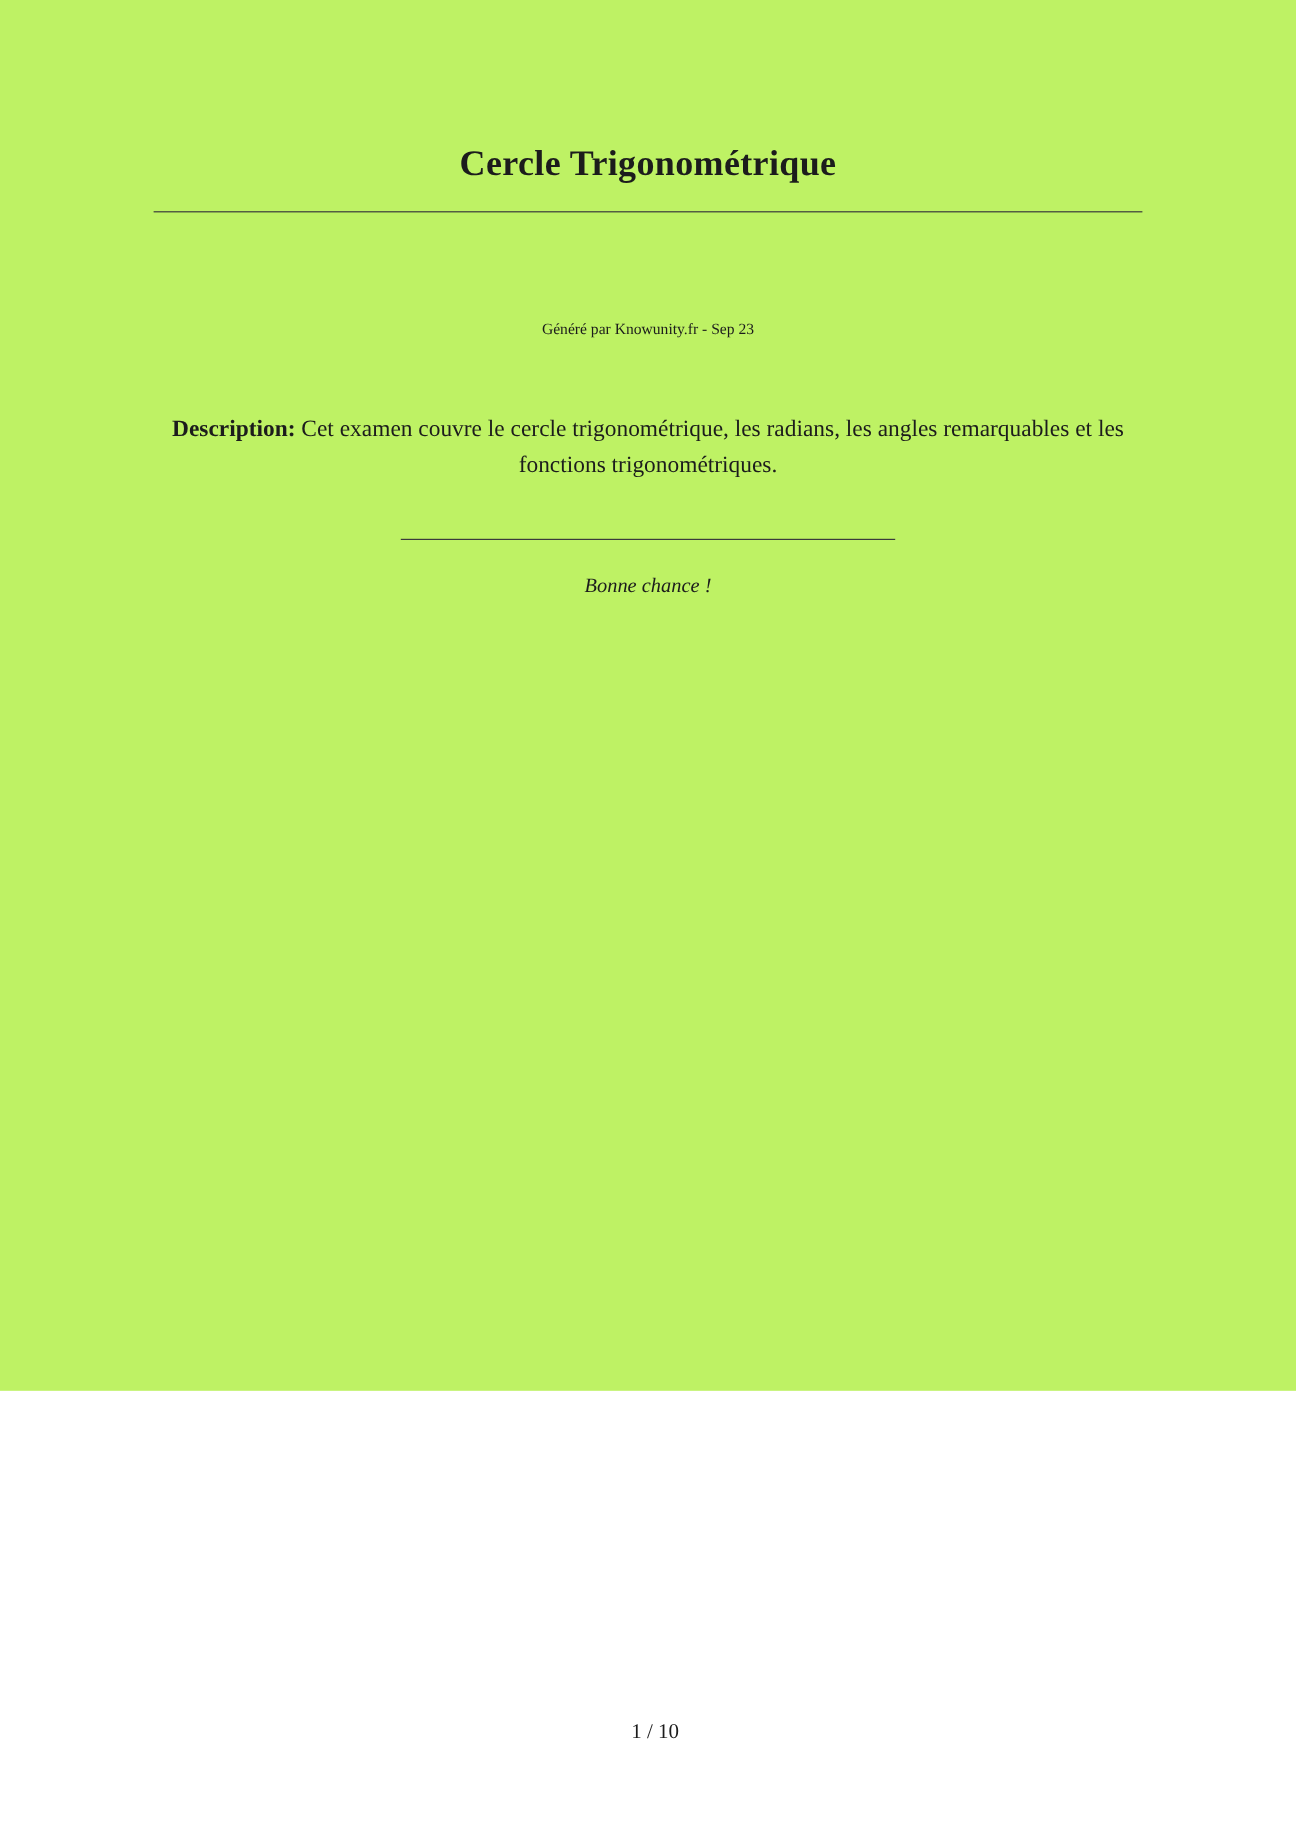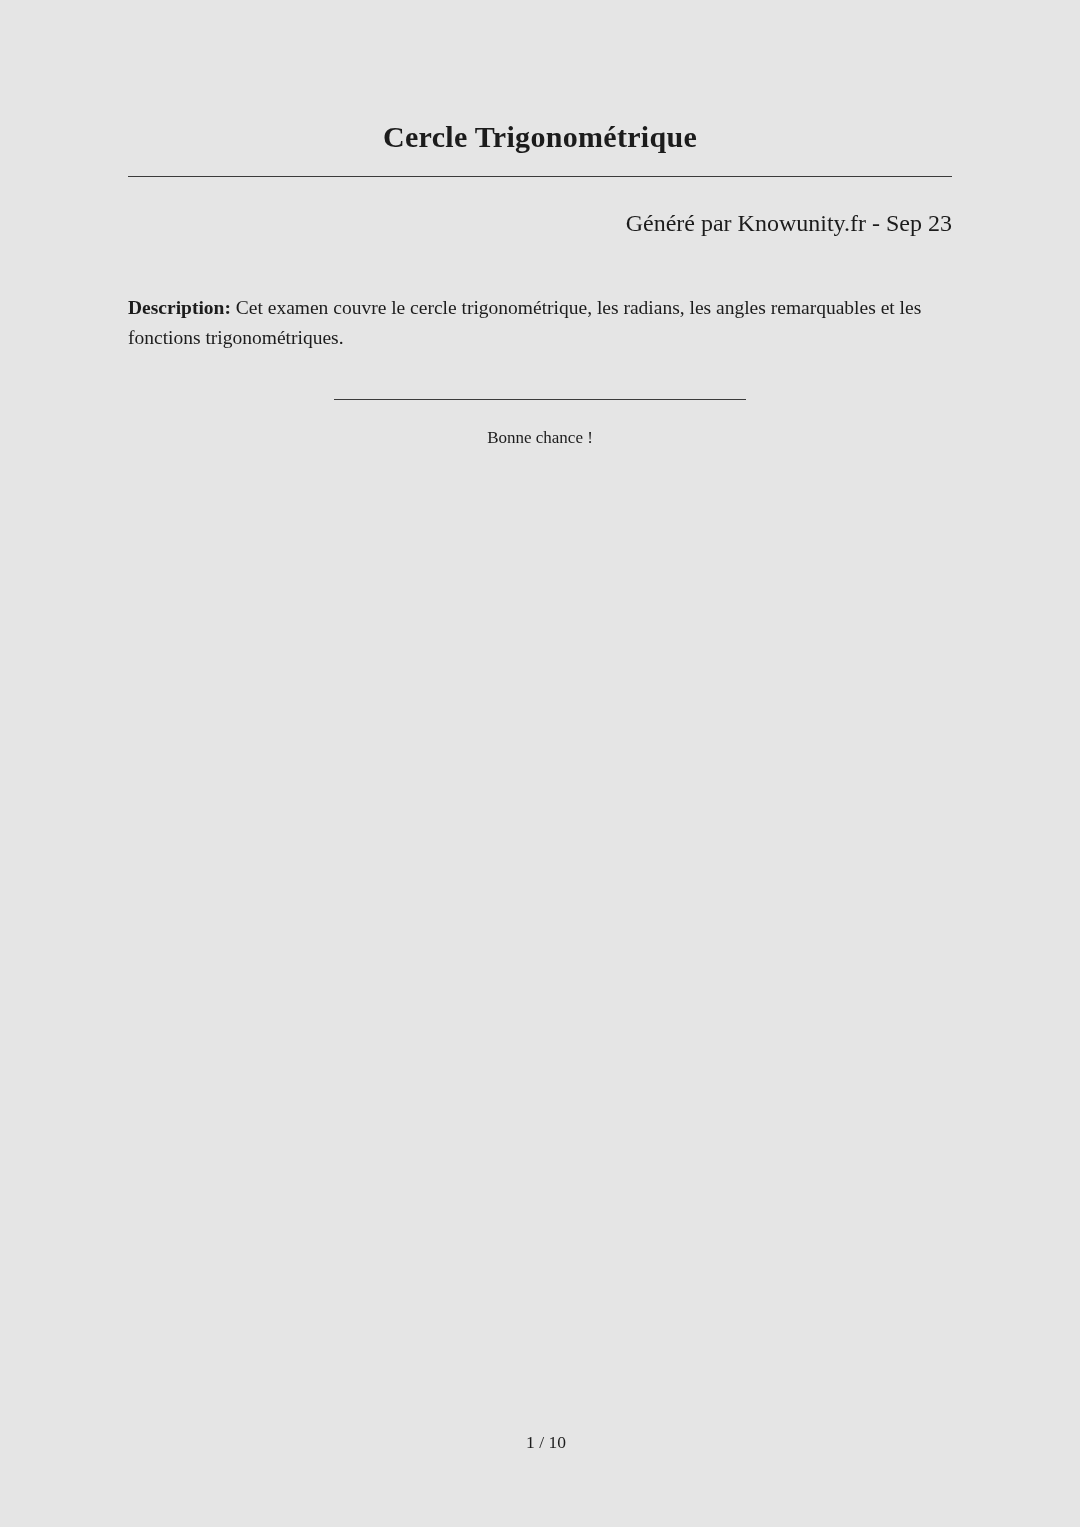--- a/index.html
+++ b/index.html
@@ -13,69 +13,70 @@
     height: 1527px;
     position: relative;
     font-family: "Liberation Serif", "DejaVu Serif", serif;
     color: #1c1c1c;
     overflow: hidden;
   }
 
   .page {
     position: relative;
     width: 1080px;
-    height: 1527px;
-    background: #e5e5e5;
+    height: 1159px;
+    background: #bef264;
     padding: 0 128px;
   }
 
   .doc-title {
     padding-top: 119px;
     font-size: 30px;
     line-height: 36px;
     font-weight: bold;
     text-align: center;
     letter-spacing: 0.3px;
   }
 
   .title-rule {
     border: none;
     border-top: 1.5px solid #3b3b3b;
     margin-top: 21px;
     width: 100%;
   }
 
   .generated-line {
-    margin-top: 34px;
-    text-align: right;
-    font-size: 24px;
+    margin-top: 84px;
+    text-align: center;
+    font-size: 13px;
     line-height: 25px;
   }
 
   .description {
     margin-top: 57px;
     font-size: 19.5px;
     line-height: 30px;
-    text-align: left;
+    text-align: center;
   }
 
   .description .desc-label {
     font-weight: bold;
   }
 
   .center-rule {
     border: none;
     border-top: 1.5px solid #3b3b3b;
     width: 412px;
     margin: 46px auto 0 auto;
   }
 
   .good-luck {
     margin-top: 27px;
     text-align: center;
+    font-style: italic;
     font-size: 17px;
     line-height: 22px;
   }
 
   .page-number {
     position: absolute;
     left: 12px;
     right: 0;
     top: 1431px;
     text-align: center;

